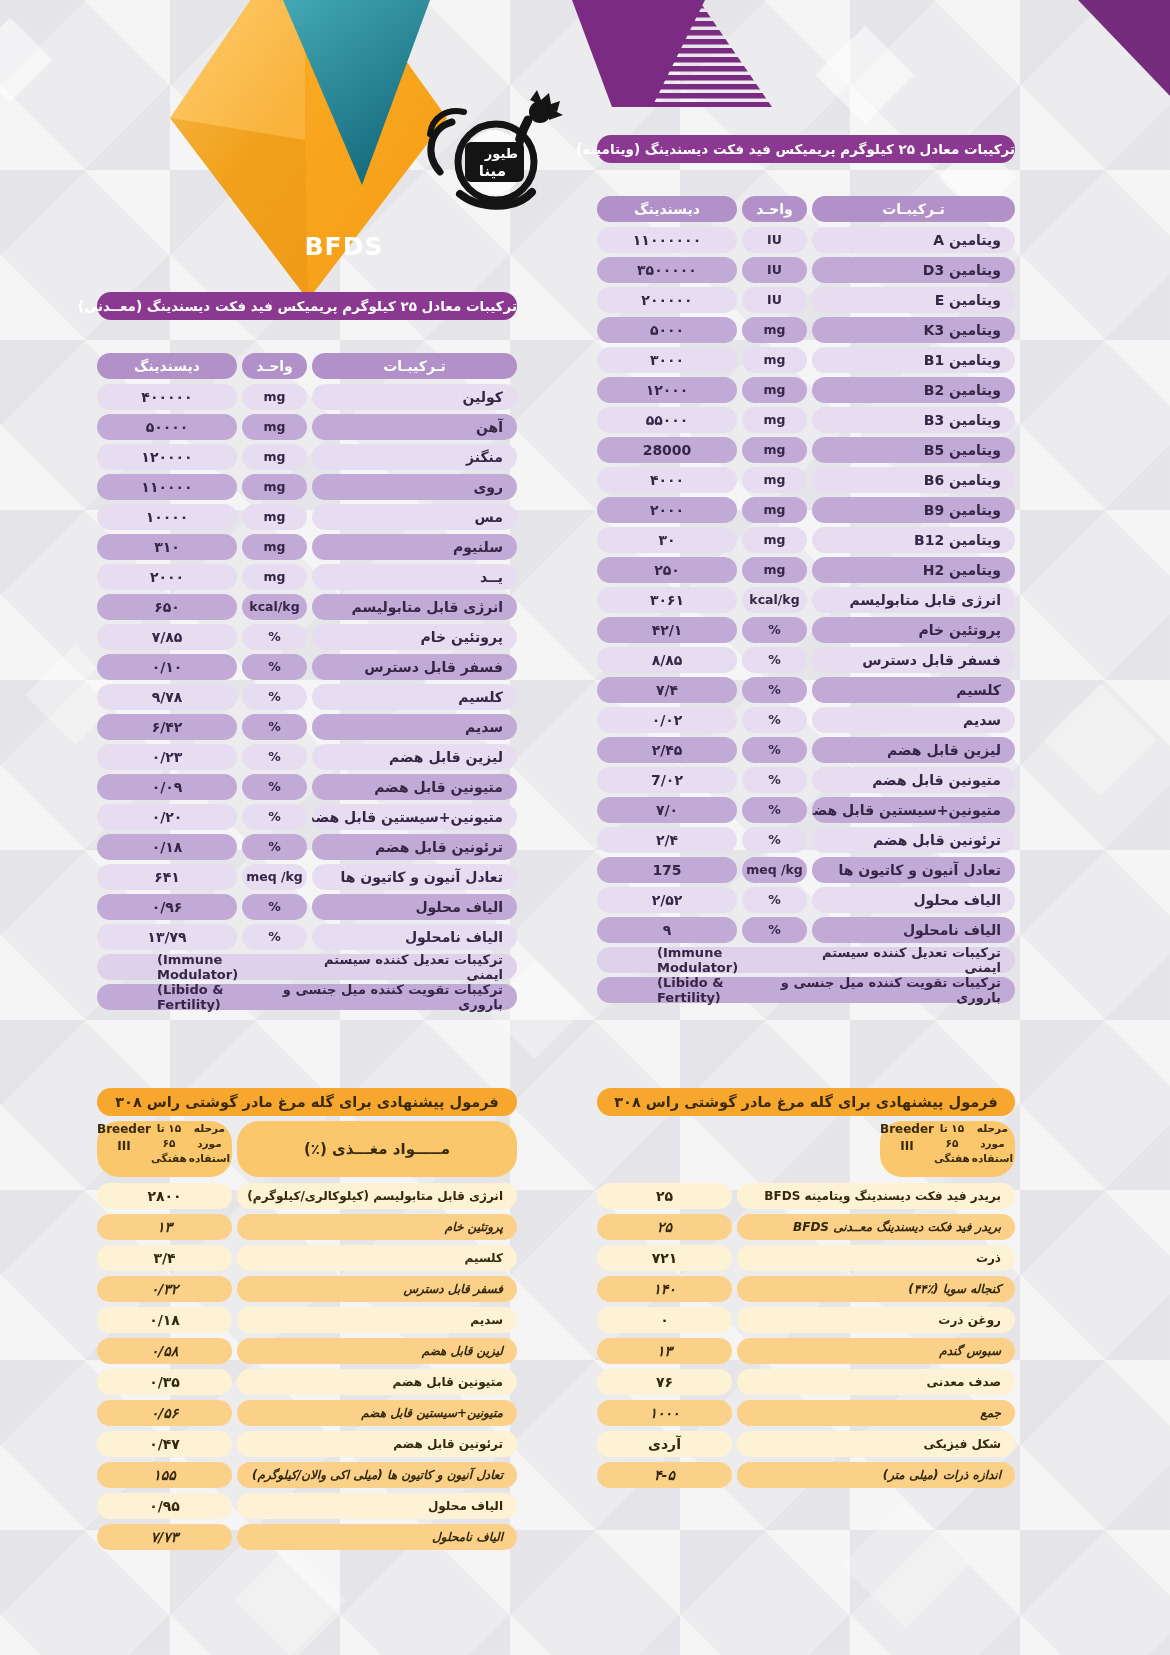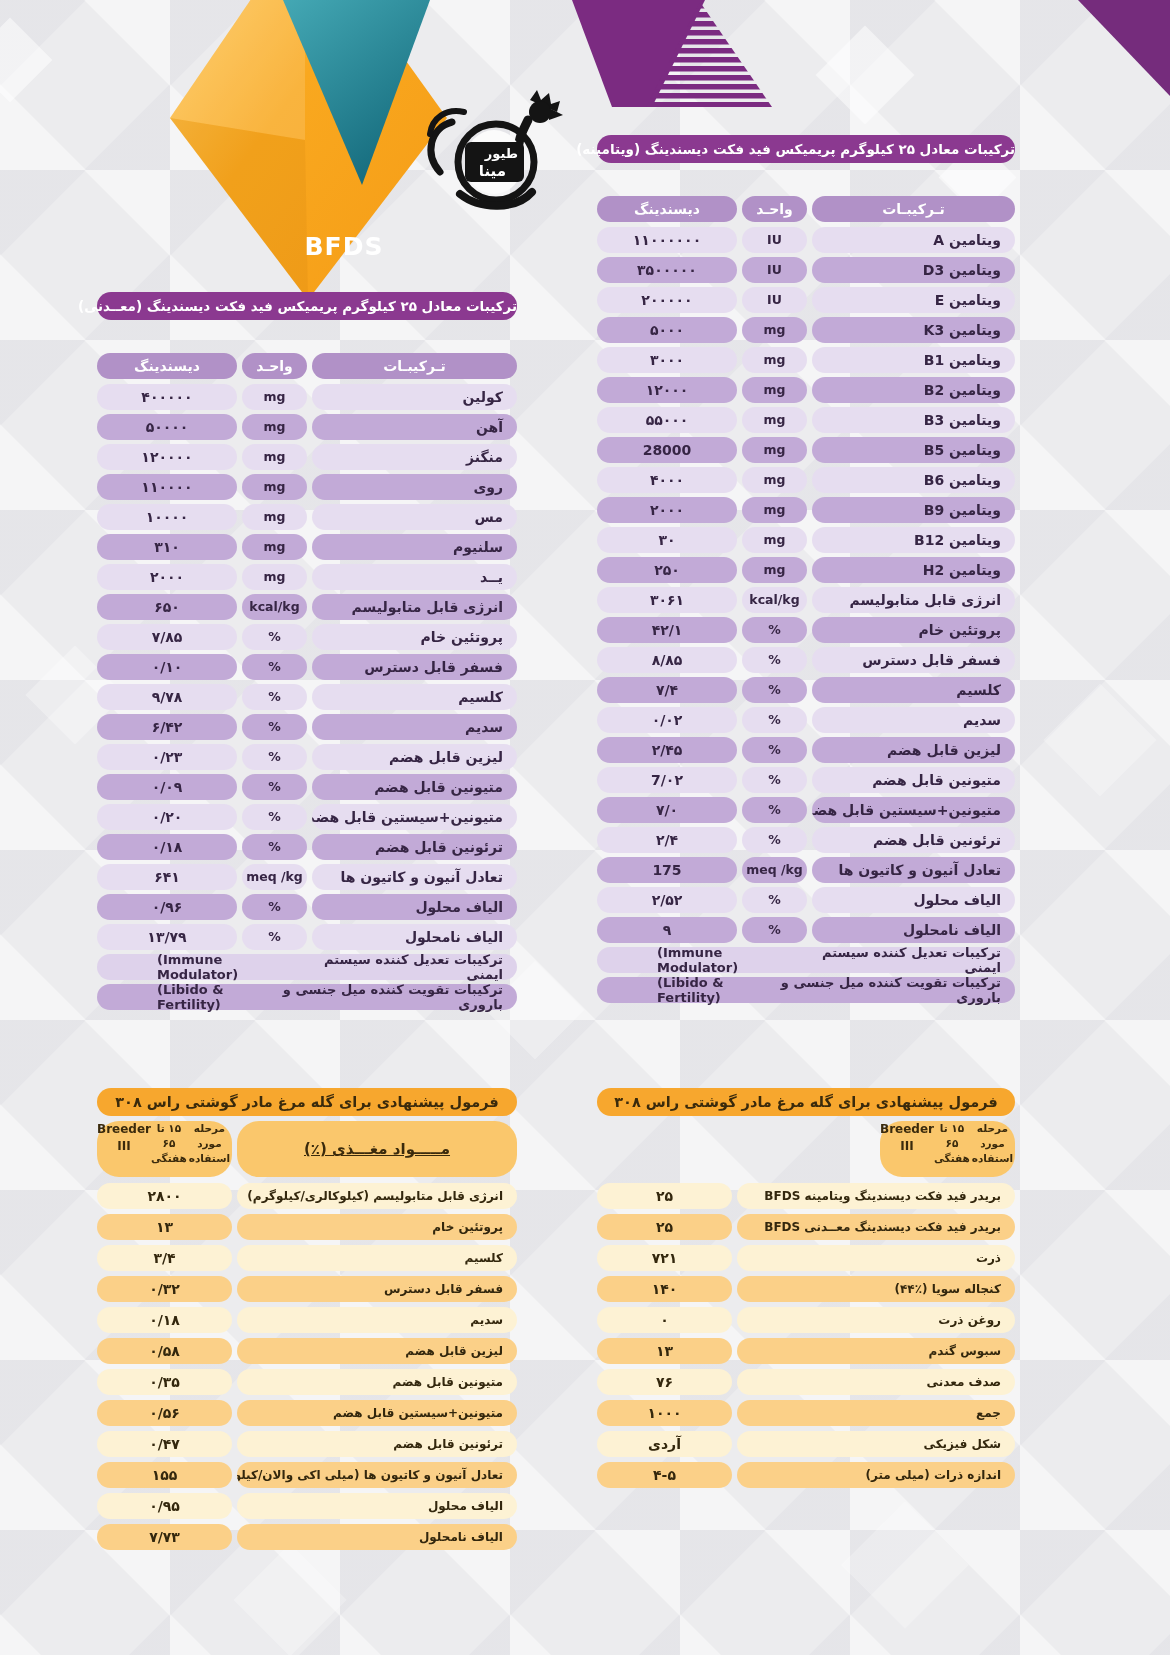--- a/index.html
+++ b/index.html
@@ -34,28 +34,28 @@
     height:26px;border-radius:13px;background:#ded2eb;color:#362544;font-size:13px;font-weight:bold;
     padding:0 14px 0 60px;margin-bottom:4px;}
   .ptable .footer.f2{background:#c2aad7;}
   .ptable .footer .en{direction:ltr;font-size:13px;}
   .ptable .footer:first-of-type{margin-top:6px;}
 
   
   .otable .title-pill{background:#f7a72e;color:#3a2a0c;font-size:14.5px;}
   .otable .head-row{margin-bottom:6px;}
   .otable .head-pill{height:56px;border-radius:22px;background:#fac76c;color:#3a2a0c;}
-  .otable .head-name{flex:1;text-align:center;line-height:56px;font-size:15px;font-weight:bold;text-decoration:underline;}
+  .otable .head-name{flex:1;text-align:center;line-height:56px;font-size:15px;font-weight:bold;}
   .otable .head-stage{width:135px;text-align:center;font-weight:bold;display:flex;flex-direction:row;
     justify-content:center;line-height:1.45;}
   .otable .head-stage .l1,.otable .head-stage .l2{font-size:10.5px;}
   .otable .head-stage .l3{font-size:12px;direction:ltr;}
   .otable .trow{margin-bottom:5px;}
   .otable .trow .pill{background:#fdf2d4;color:#33270d;}
-  .otable .trow.alt .pill{background:#fbd088;}
+  .otable .trow.alt .pill{background:#fbd088;font-style:italic;}
   .otable .name{font-size:12px;}
   .otable .val{width:135px;}
 
   .vitamin-table{left:597px;top:135px;width:418px;}
   .mineral-table{left:97px;top:292px;width:420px;}
   .nutrient-table{left:97px;top:1088px;width:420px;}
   .ingredient-table{left:597px;top:1088px;width:418px;}
 
   .bfds-label{position:absolute;left:298px;top:232px;width:92px;text-align:center;
     color:#fff;font-size:25px;font-weight:bold;letter-spacing:1px;}

